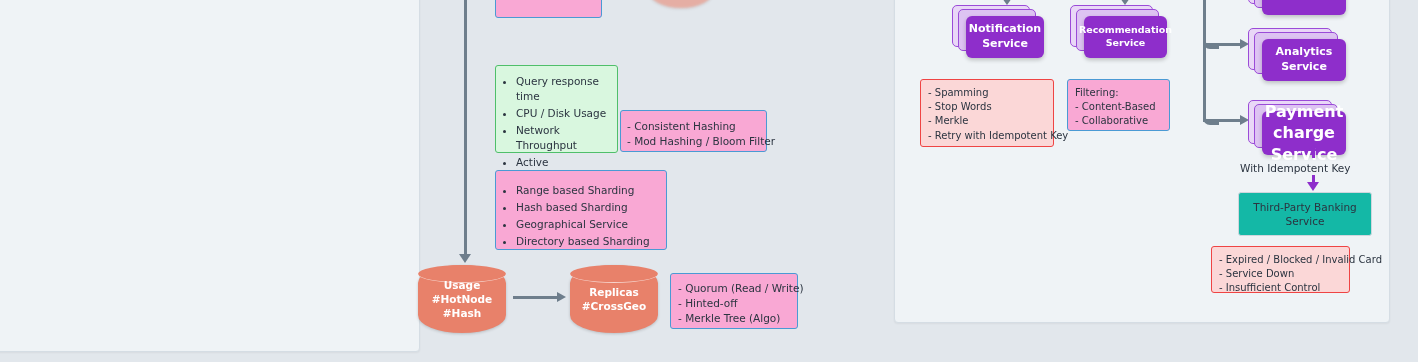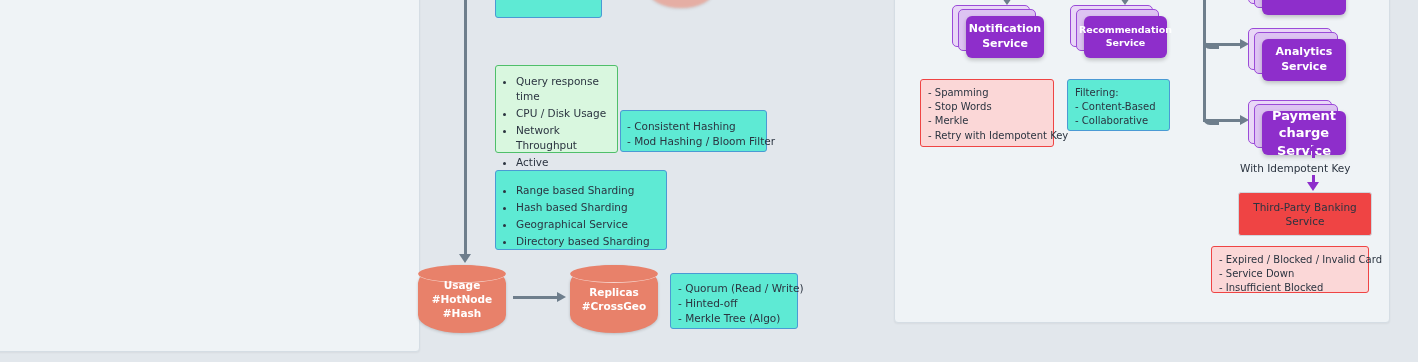--- a/index.html
+++ b/index.html
@@ -28,36 +28,36 @@
     position:absolute;
     border-radius:3px;
     box-sizing:border-box;
     line-height:1.42;
     color:#2b3440;
   }
   .note ul{margin:0;padding:0 0 0 16px;list-style:disc;}
   .note li{margin:0 0 2px 0;}
   .note .dashline{white-space:nowrap;}
 
-  .note-blue { background:#5eead4; border:1px solid #4a9ad4; }
+  .note-blue { background:#f9a8d4; border:1px solid #4a9ad4; }
   .note-green{ background:#d9f7df; border:1px solid #4fbf6a; }
   .note-red  { background:#fbd7d7; border:1px solid #ef4444; }
 
   
   #note-db-types   { left:495px; top:-62px;  width:107px; height:80px;  padding:6px 4px 4px 4px; font-size:10.5px; }
   #note-security   { left:620px; top:12px;   width:147px; height:90px;  padding:10px 6px 6px 6px; font-size:10.5px; }
   #note-metrics    { left:495px; top:65px;   width:123px; height:88px;  padding:8px 4px 4px 4px; font-size:10.5px; }
   #note-hashing    { left:620px; top:110px;  width:147px; height:42px;  padding:8px 6px; font-size:10.5px; }
   #note-sharding   { left:495px; top:170px;  width:172px; height:80px;  padding:12px 4px 4px 4px; font-size:10.5px; }
   #note-quorum     { left:670px; top:273px;  width:128px; height:56px;  padding:7px 7px; font-size:10.5px; }
 
   
   #note-spam       { left:920px;  top:79px;  width:134px; height:68px; padding:6px 7px; font-size:10px; }
   #note-filtering  { left:1067px; top:79px;  width:103px; height:52px; padding:6px 7px; font-size:10px; }
-  #note-payfail    { left:1211px; top:246px; width:158px; height:47px; padding:6px 7px; font-size:10px; }
+  #note-payfail    { left:1211px; top:246px; width:139px; height:47px; padding:6px 7px; font-size:10px; }
 
   
   .cyl{
     position:absolute;
     width:88px;height:68px;
     background:#e8816a;
     border-radius:50%/18px 18px 18px 18px;
     display:flex;flex-direction:column;
     align-items:center;justify-content:center;
     color:#fff;font-size:10.5px;font-weight:700;
@@ -101,26 +101,26 @@
   }
   #svc-notification { left:952px;  top:5px;  width:78px;  height:42px; }
   #svc-notification .front{ font-size:11px; }
   #svc-recommendation{ left:1070px; top:5px;  width:83px;  height:42px; }
   #svc-recommendation .front{ font-size:9.5px; }
   #svc-top          { left:1248px; top:-38px; width:84px; height:42px; }
   #svc-top .front   { font-size:11px; }
   #svc-analytics    { left:1248px; top:28px;  width:84px;  height:42px; }
   #svc-analytics .front{ font-size:11px; }
   #svc-payment      { left:1248px; top:100px; width:84px;  height:44px; }
-  #svc-payment .front{ font-size:13px; }
+  #svc-payment .front{ font-size:16px; }
 
   
   #box-thirdparty{
     position:absolute;left:1238px;top:192px;width:132px;height:42px;
-    background:#ef4444;border:1px solid #cfd6dd;border-radius:3px;
+    background:#14b8a6;border:1px solid #cfd6dd;border-radius:3px;
     display:flex;align-items:center;justify-content:center;
     text-align:center;font-size:10.5px;color:#2b3440;line-height:1.38;
   }
 
   
   .plainlabel{position:absolute;font-size:10.5px;color:#2b3440;white-space:nowrap;}
   #label-idempotent{ left:1240px; top:162px; }
 
   #title-fanout{
     position:absolute;left:920px;top:283px;
@@ -345,17 +345,17 @@
   <div id="box-thirdparty">
     <div>
       <div>Third-Party Banking</div>
       <div>Service</div>
     </div>
   </div>
 
   <div class="note note-red" id="note-payfail">
     <div class="dashline">- Expired / Blocked / Invalid Card</div>
     <div class="dashline">- Service Down</div>
-    <div class="dashline">- Insufficient Blocked</div>
+    <div class="dashline">- Insufficient Control</div>
   </div>
 
 
 </div>
 
 </body></html>

